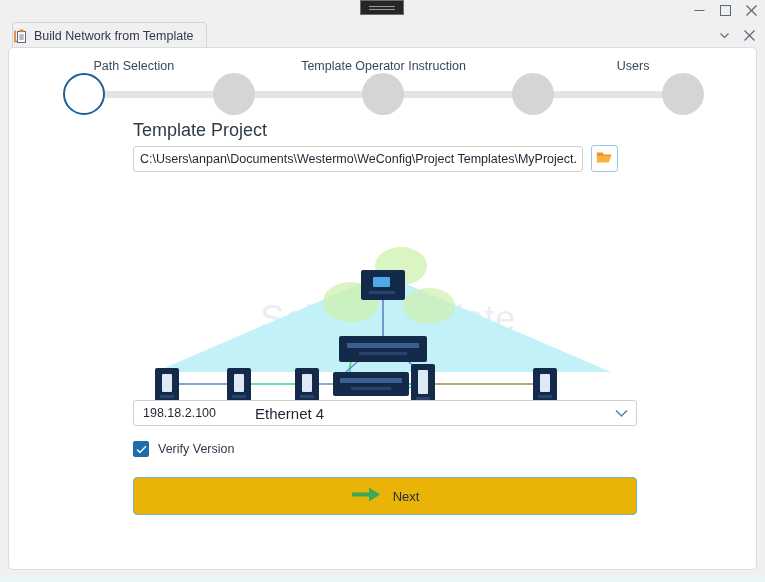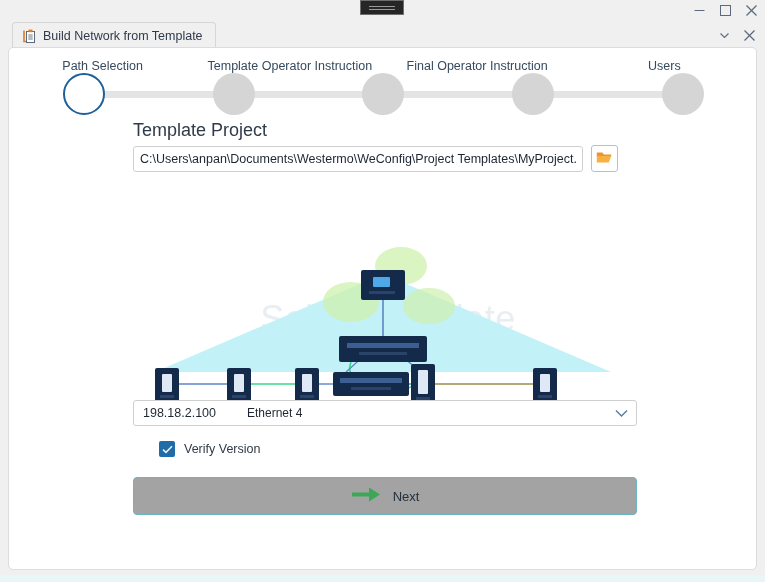--- a/index.html
+++ b/index.html
@@ -82,21 +82,21 @@
   
   #tab-strip {
     position: absolute;
     left: 0; top: 22px;
     width: 765px; height: 26px;
   }
   #tab-build-network {
     position: absolute;
     left: 12px; top: 0px;
     height: 26px;
-    padding: 0 12px 0 9px;
+    padding: 0 12px 0 0;
     background: #f0f0f0;
     border: 1px solid #d6d6d6;
     border-bottom: none;
     border-radius: 4px 4px 0 0;
     display: flex;
     align-items: center;
     gap: 7px;
     box-sizing: border-box;
   }
   #tab-build-network .tab-label {
@@ -249,60 +249,60 @@
     width: 504px;
     height: 26px;
     border: 1px solid #cfcfcf;
     border-radius: 3px;
     background: #ffffff;
     display: flex;
     align-items: center;
     box-sizing: border-box;
     padding: 0 8px 0 9px;
     cursor: pointer;
+    gap: 8px;
   }
   #ni-ip {
     font-size: 12.5px;
     color: #1e2733;
     width: 104px;
     display: inline-block;
   }
   #ni-name {
-    font-size: 12px;
+    font-size: 15px;
     color: #1e2733;
     flex: 1;
   }
   .chev { color: #5b7fa6; }
 
   .checkbox-row {
     display: flex;
     align-items: center;
     gap: 9px;
     margin-top: 15px;
-    margin-left: 26px;
   }
   #verify-version-checkbox {
     width: 16px; height: 16px;
     background: #1f6ca8;
     border-radius: 2px;
     display: flex; align-items: center; justify-content: center;
     cursor: pointer;
   }
   .checkbox-label {
     font-size: 12.5px;
     color: #2f3a4a;
   }
 
   #next-button {
     margin-top: 20px;
     width: 504px;
     height: 38px;
     border: 1px solid #6ab4c4;
     border-radius: 4px;
-    background: #a3a3a3;
+    background: #eab308;
     display: flex;
     align-items: center;
     justify-content: center;
     gap: 12px;
     cursor: pointer;
     box-sizing: border-box;
     font-family: "Liberation Sans", sans-serif;
   }
   #next-button .next-label {
     font-size: 13px;
@@ -367,21 +367,20 @@
       <span class="tab-label">Build Network from Template</span>
     </div>
   </div>
 
   <div id="content-panel">
 
     <div id="stepper">
       <div class="step-labels">
         <div class="step-label">Path Selection</div>
         <div class="step-label">Template Operator Instruction</div>
-        <div class="step-label">Final Operator Instruction</div>
         <div class="step-label">Users</div>
       </div>
       <div id="step-track"></div>
       <div class="step-circles">
         <div class="step-slot">
           <div class="step-dot active"></div>
         </div>
         <div class="step-slot">
           <div class="step-dot"></div>
         </div>

